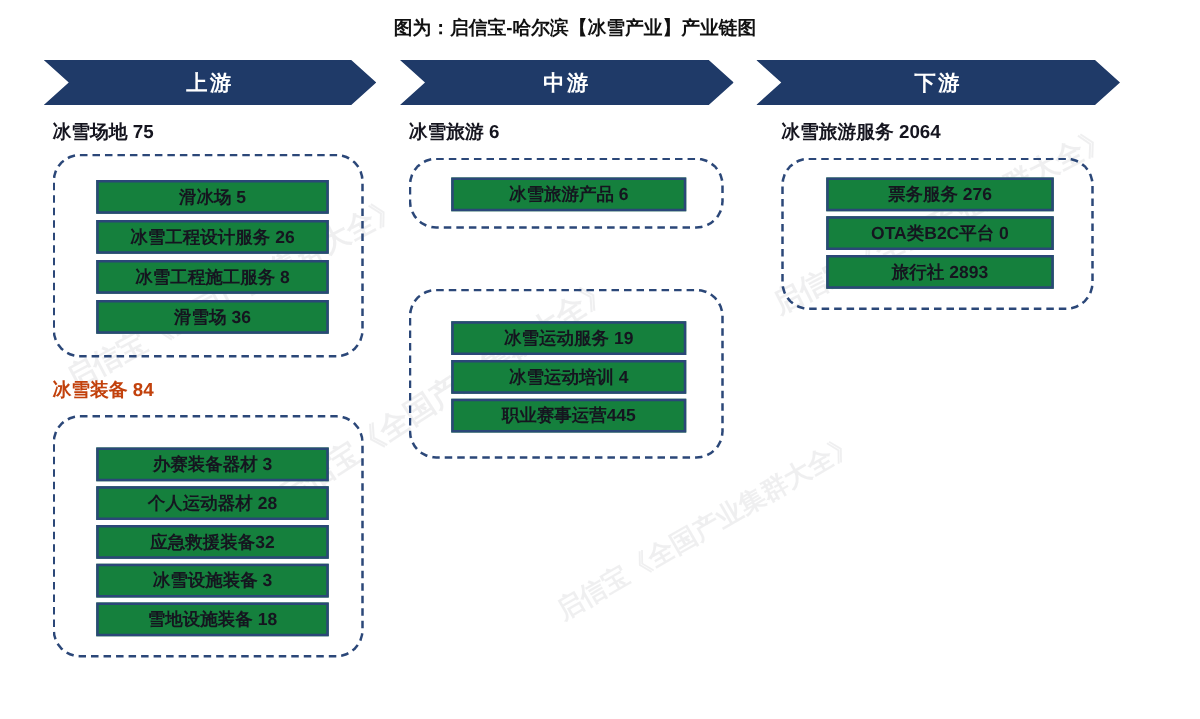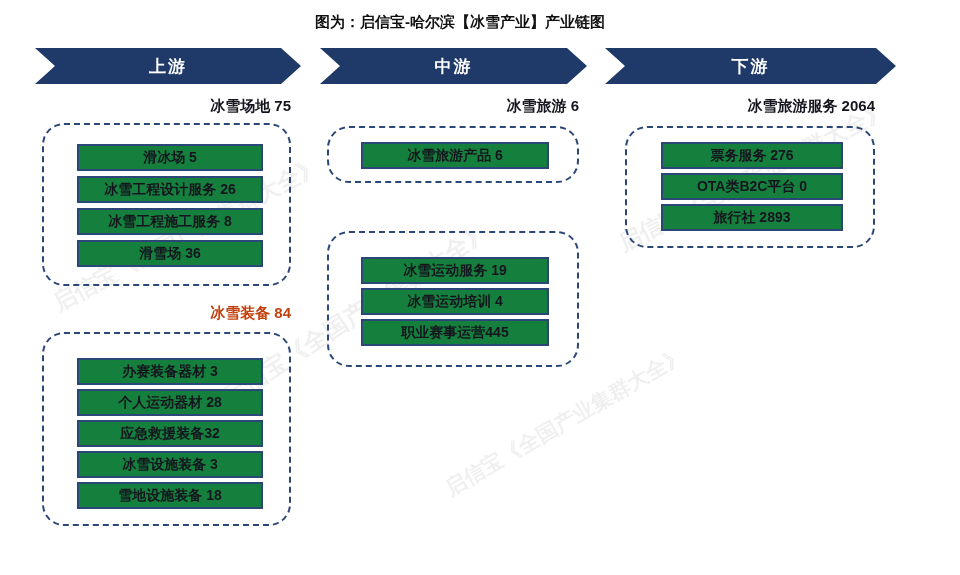--- a/index.html
+++ b/index.html
@@ -25,21 +25,21 @@
     position:absolute;top:48px;height:36px;background:#1f3a68;color:#fff;
     font-size:17px;font-weight:bold;letter-spacing:2px;z-index:2;
     display:flex;align-items:center;justify-content:center;
     clip-path:polygon(0 0, calc(100% - 20px) 0, 100% 50%, calc(100% - 20px) 100%, 0 100%, 20px 50%);
   }
   .a1{left:35px;width:266px;}
   .a2{left:320px;width:267px;}
   .a3{left:605px;width:291px;}
   
   .heading{
-    position:absolute;text-align:right;font-size:15px;font-weight:bold;
+    position:absolute;text-align:left;font-size:15px;font-weight:bold;
     color:#111;height:18px;line-height:18px;z-index:2;
   }
   [data-color="red"]{color:#c2410c;}
   [data-color="black"]{color:#15151f;}
   .c1h1{left:42px;top:97px;width:249px;}
   .c1h2{left:42px;top:304px;width:249px;}
   .c2h1{left:327px;top:97px;width:252px;}
   .c2h2{left:327px;top:202px;width:252px;}
   .c3h1{left:625px;top:97px;width:250px;}
   

